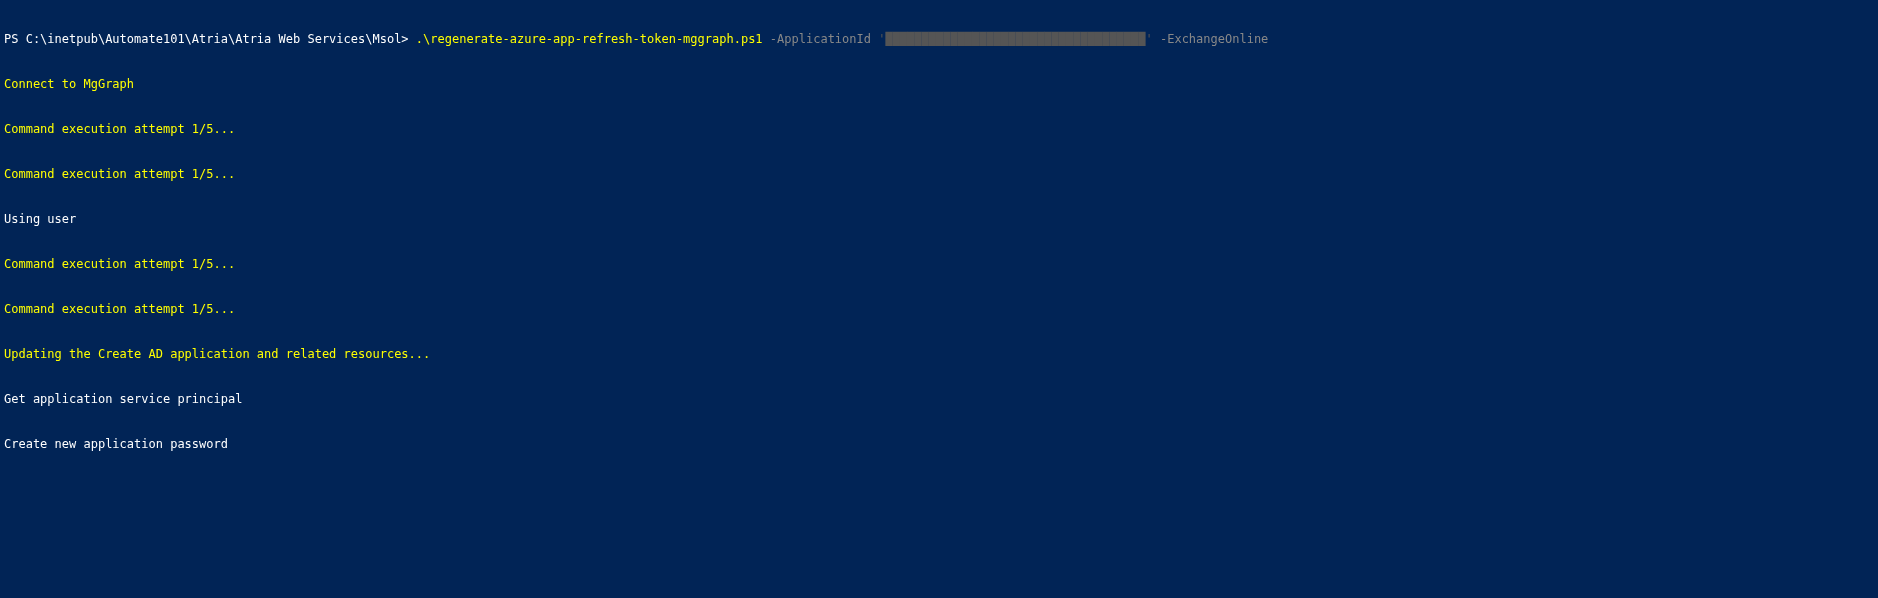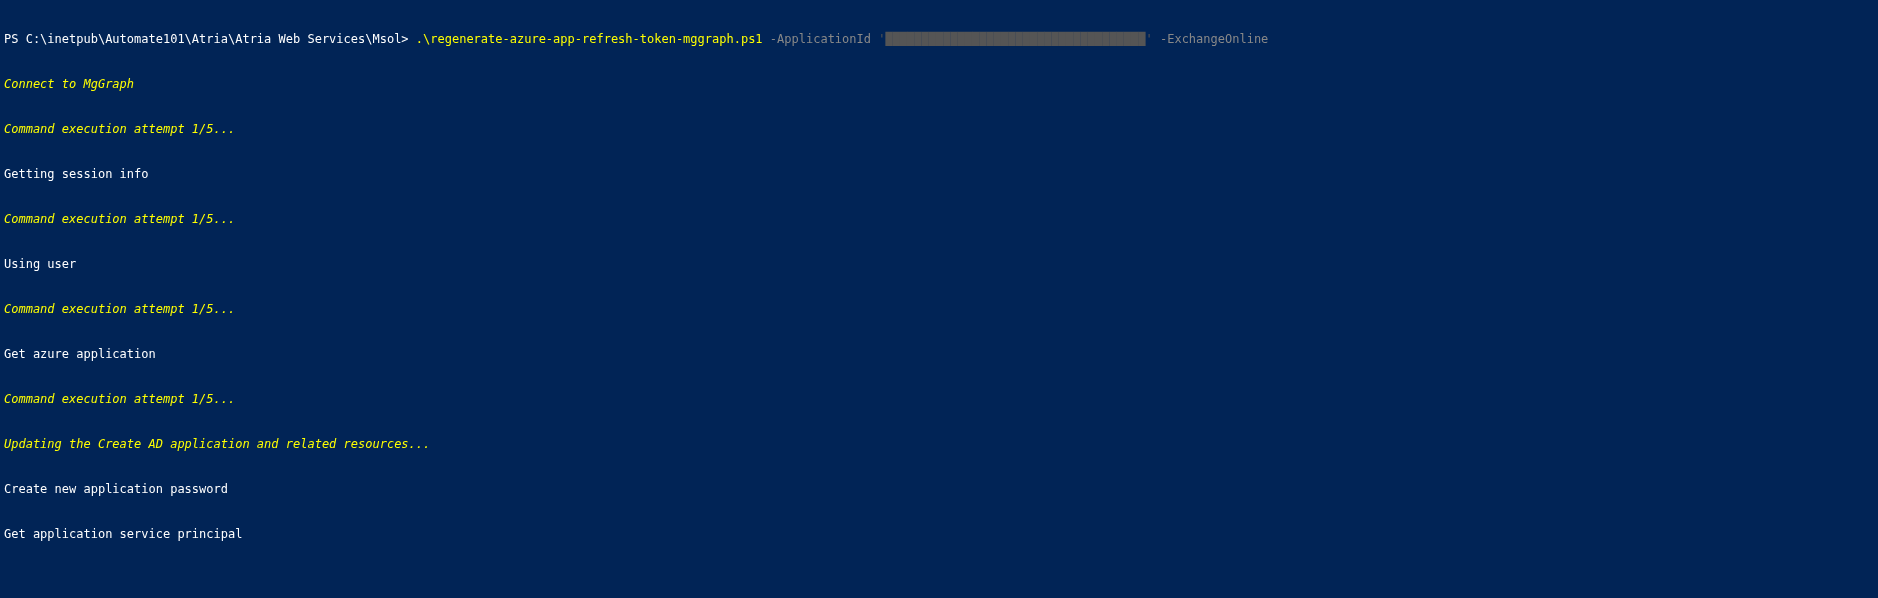--- a/index.html
+++ b/index.html
@@ -14,41 +14,39 @@
       width: 1878px;
       height: 598px;
     }
     .terminal {
       padding: 2px 4px;
       white-space: pre;
     }
     .line { min-height: 15px; }
     .white { color: #ffffff; }
     .redacted { color: #555555; }
-    .yellow { color: #ffff00; font-style: italic; }
+    .yellow { color: #ffff00; }
     .prompt-path { color: #ffffff; }
     .prompt-cmd { color: #ffff00; }
     .prompt-param { color: #888888; }
   </style>
 </head>
 <body>
 
 <div class="terminal">
   <div class="line"><span class="prompt-path">PS C:\inetpub\Automate101\Atria\Atria Web Services\Msol&gt; </span><span class="prompt-cmd">.\regenerate-azure-app-refresh-token-mggraph.ps1 </span><span class="prompt-param">-ApplicationId </span><span class="redacted">'████████████████████████████████████' </span><span class="prompt-param">-ExchangeOnline</span></div>
   <div class="line yellow">Connect to MgGraph</div>
   <div class="line yellow">Command execution attempt 1/5...</div>
-  <div class="line white">Getting session info</div>
   <div class="line yellow">Command execution attempt 1/5...</div>
   <div class="line white">Using user</div>
   <div class="line yellow">Command execution attempt 1/5...</div>
-  <div class="line white">Get azure application</div>
   <div class="line yellow">Command execution attempt 1/5...</div>
   <div class="line yellow">Updating the Create AD application and related resources...</div>
+  <div class="line white">Get application service principal</div>
   <div class="line white">Create new application password</div>
-  <div class="line white">Get application service principal</div>
   
   
   
   
   
   
   
   
   
   

